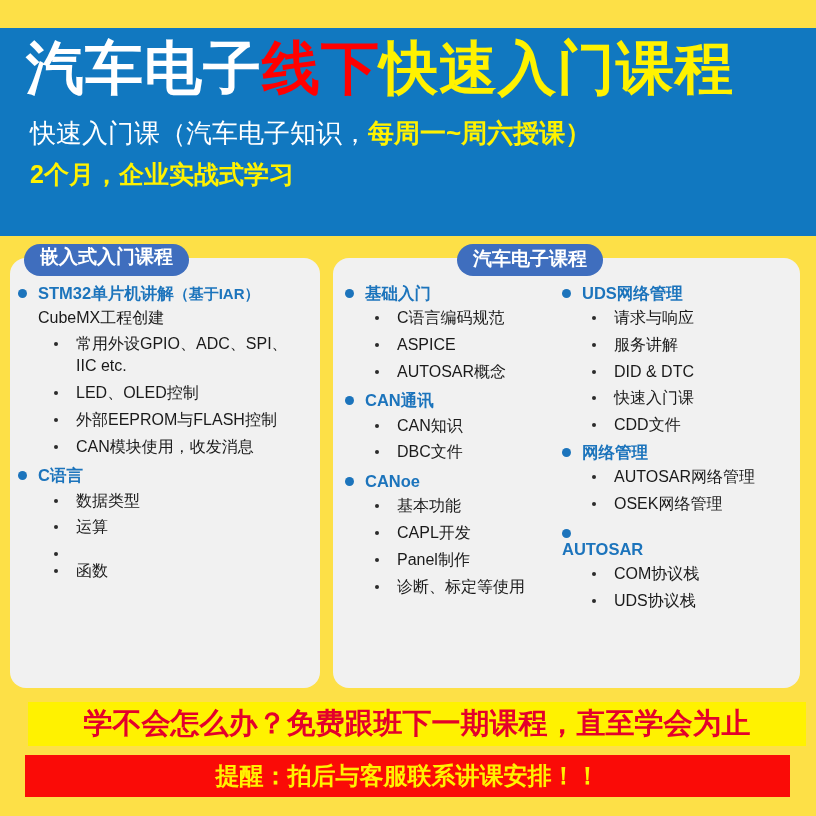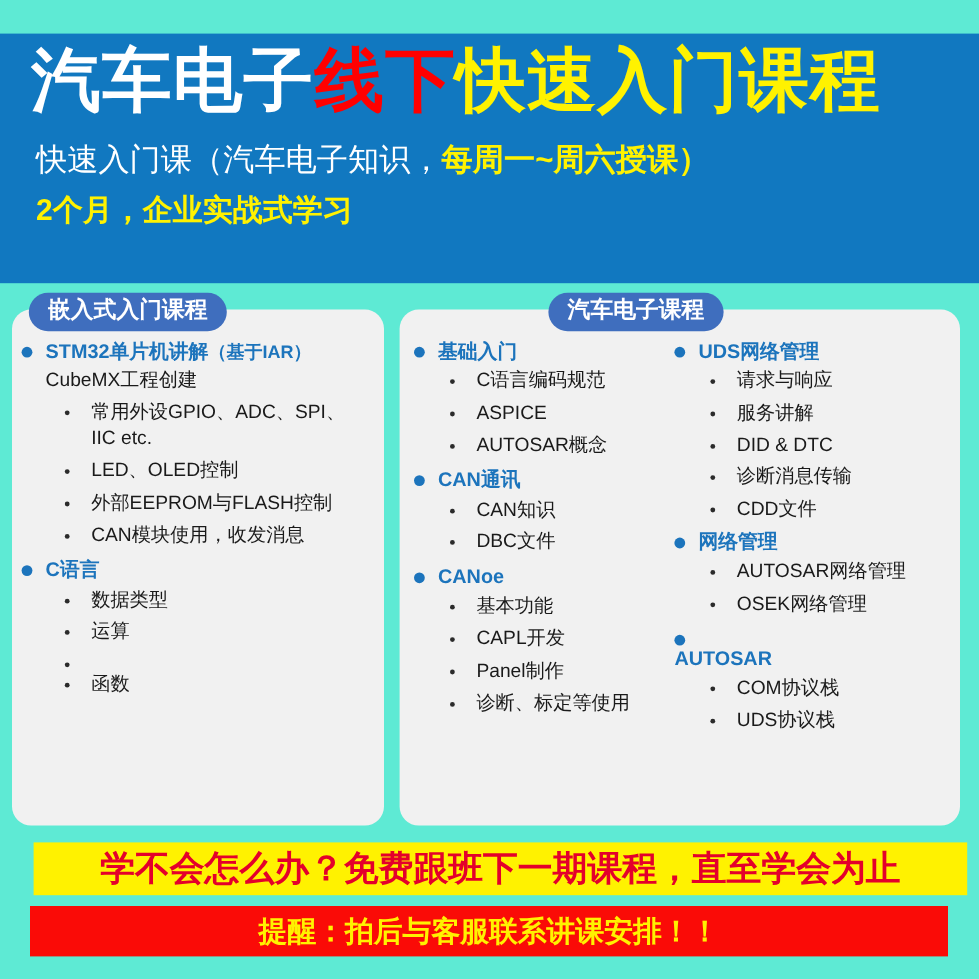--- a/index.html
+++ b/index.html
@@ -3,21 +3,21 @@
 <meta charset="utf-8">
 <style>
   html,body{margin:0;padding:0;}
   body{
     width:816px;height:816px;
     background:#ffffff;
     font-family:"Liberation Sans","DejaVu Sans",sans-serif;
     overflow:hidden;
     position:relative;
   }
-  .poster{position:relative;width:816px;height:816px;background:#5eead4;}
+  .poster{position:relative;width:816px;height:816px;background:#fde047;}
 
   
   .hero{
     position:absolute;left:0;top:28px;width:816px;height:208px;
     background:#1178C0;
   }
   .title{
     position:absolute;left:26px;top:10px;
     font-size:58px;font-weight:bold;letter-spacing:1px;
     white-space:nowrap;line-height:1.05;
@@ -44,21 +44,21 @@
   #panel-left{left:10px;top:258px;width:310px;height:430px;}
   #panel-right{left:333px;top:258px;width:467px;height:430px;}
 
   .pill{
     position:absolute;z-index:5;
     background:#3F6EBE;border-radius:16px;
     color:#ffffff;font-weight:bold;font-size:19px;
     padding:3px 16px 5px 16px;white-space:nowrap;
     line-height:1.25;
   }
-  #pill-left{left:24px;top:244px;}
+  #pill-left{left:24px;top:244px;font-family:Liberation Mono, monospace;}
   #pill-right{left:457px;top:244px;}
 
   .col{position:absolute;}
   #col-left{left:18px;top:282px;width:290px;}
   #col-mid{left:345px;top:282px;width:215px;}
   #col-right{left:562px;top:282px;width:230px;}
 
   
   .head{
     display:flex;align-items:flex-start;
@@ -246,21 +246,21 @@
     <div class="item">
       <span class="sq"></span>
       <span class="itext">服务讲解</span>
     </div>
     <div class="item">
       <span class="sq"></span>
       <span class="itext">DID &amp; DTC</span>
     </div>
     <div class="item">
       <span class="sq"></span>
-      <span class="itext">诊断消息传输</span>
+      <span class="itext">快速入门课</span>
     </div>
     <div class="item">
       <span class="sq"></span>
       <span class="itext">CDD文件</span>
     </div>
 
     <div class="head" style="margin-top:0;">
       <span class="dot"></span>
       <span class="htext">网络管理</span>
     </div>

